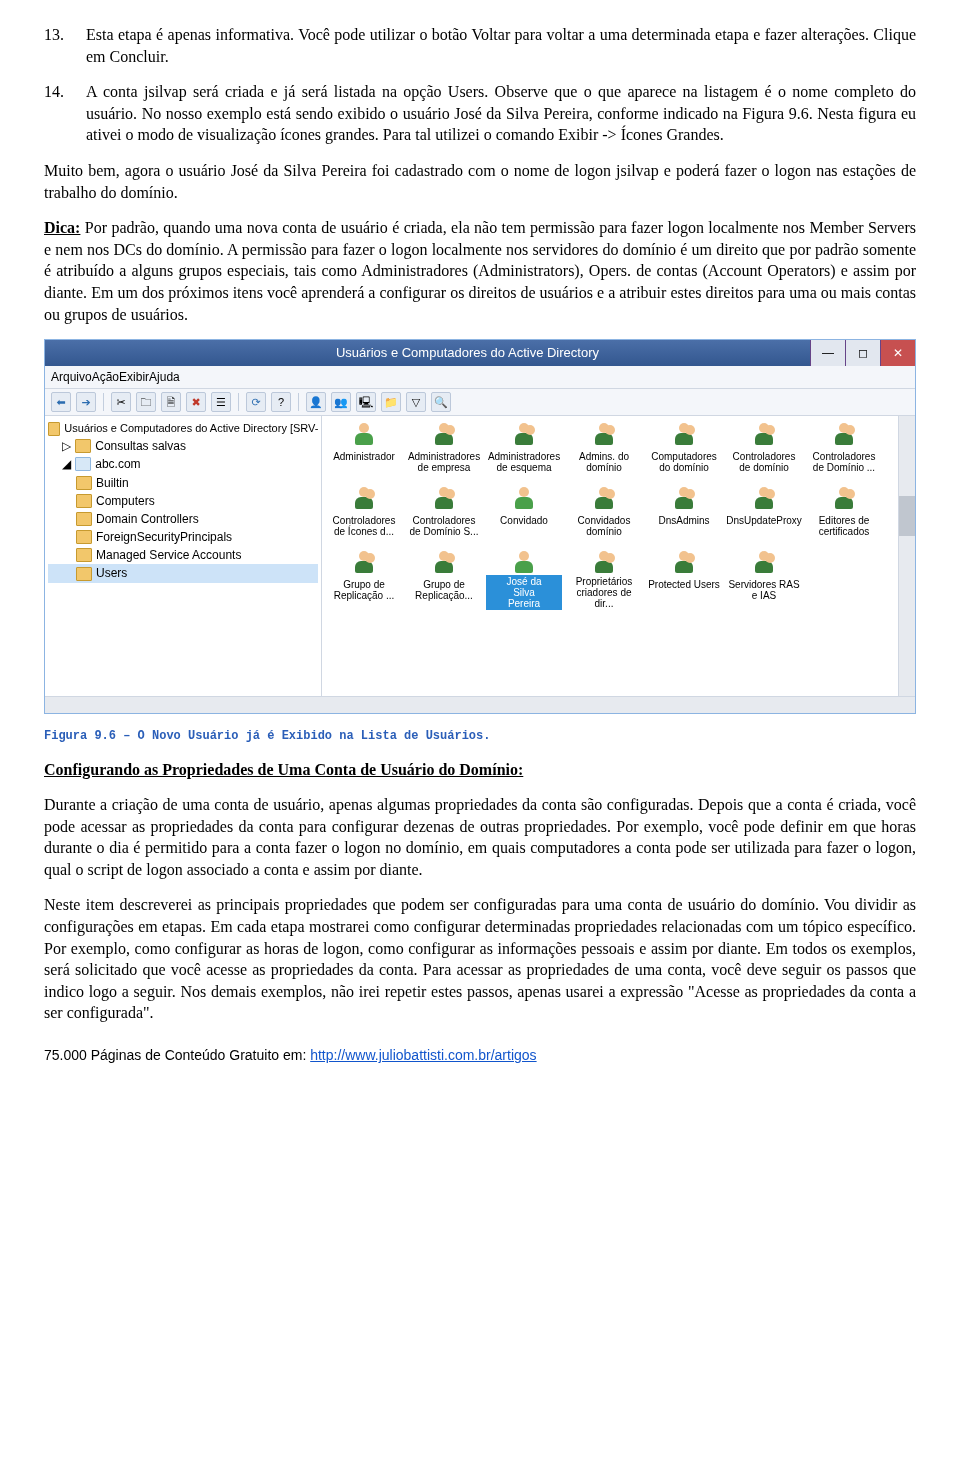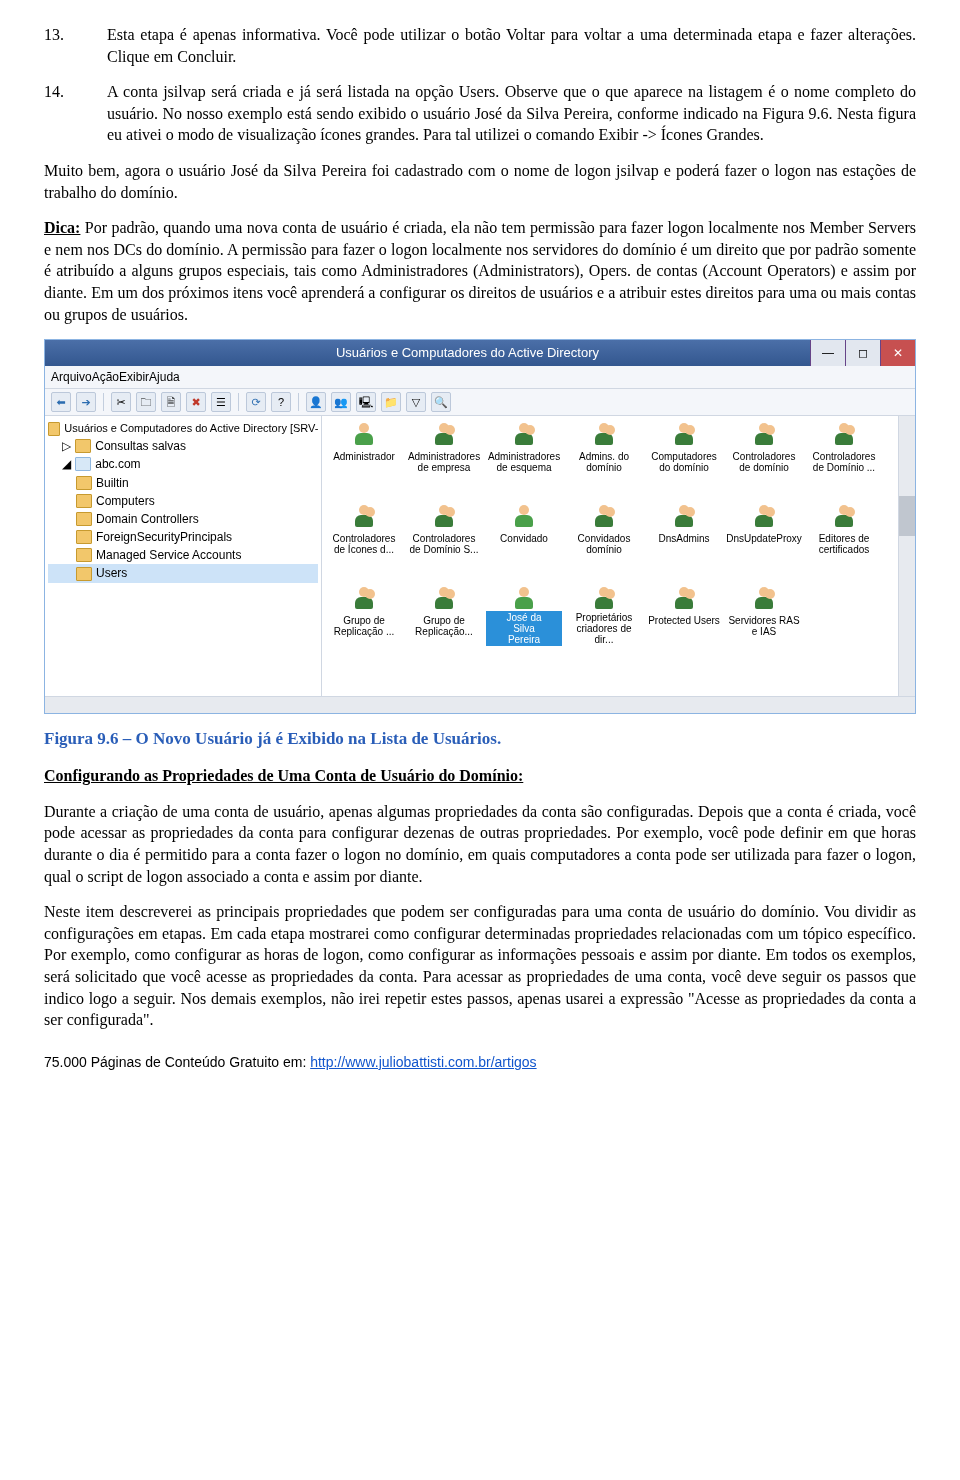--- a/index.html
+++ b/index.html
@@ -1,20 +1,20 @@
 <!DOCTYPE html>
 <html><head>
 <meta charset="utf-8">
 <style>
   body{margin:0;padding:24px 44px 24px 44px;font-family:"Times New Roman",serif;font-size:16px;line-height:1.35;color:#000;background:#fff;width:960px;box-sizing:border-box}
   p{margin:0 0 14px 0;text-align:justify}
-  .num{display:flex;gap:39px;margin-bottom:14px;text-align:justify}
+  .num{display:flex;gap:18px;margin-bottom:14px;text-align:justify}
   .num .n{min-width:24px}
   .u{text-decoration:underline}
-  .caption{color:#2a5eb8;font-family:Liberation Serif, serif;font-size:17px;font-weight:bold;margin:14px 0}
+  .caption{color:#2a5eb8;font-family:Liberation Mono, monospace;font-size:12px;font-weight:bold;margin:14px 0}
   .footer{font-family:Arial,sans-serif;font-size:14px;margin-top:22px}
   .footer a{color:#1155cc;text-decoration:underline}
   
   .win{border:1px solid #8cb4e2;margin:8px 0 4px 0;font-family:"Segoe UI",Arial,sans-serif;font-size:12px;color:#000;background:#7f1d1d}
   .tbar{background:linear-gradient(#4b6fa8,#33578f);height:26px;display:flex;align-items:center;justify-content:space-between;color:#fff}
   .tbar .ttl{flex:1;text-align:center;font-size:13px}
   .wbtns{display:flex;gap:0;height:100%}
   .wbtn{width:34px;border-left:1px solid #648;display:flex;align-items:center;justify-content:center;background:#e2e7ef;color:#000}
   .wbtn.close{background:#c75050;color:#fff}
   .mbar{background:#f4f6fa;border-bottom:1px solid #d0d7e2;padding:3px 6px;display:flex;}
@@ -23,21 +23,21 @@
   .ticon{width:18px;height:18px;display:inline-flex;align-items:center;justify-content:center;background:#e6ecf4;border:1px solid #bcc8da;border-radius:2px;font-size:11px}
   .sep{width:1px;height:18px;background:#c3cede;margin:0 2px}
   .body{display:flex;height:280px}
   .tree{width:270px;border-right:1px solid #d0d7e2;background:#fff;overflow:hidden;padding:4px 3px}
   .tnode{display:flex;align-items:center;gap:4px;padding:1px 0}
   .tnode .fold{width:14px;height:12px;background:#f2c76b;border:1px solid #c79a2f;border-radius:1px}
   .tnode.root{background:#fff}
   .tnode.sel{background:#cde3f8}
   .pad1{padding-left:14px}.pad2{padding-left:28px}
   .content{flex:1;background:#fff;padding:6px 4px;position:relative;overflow:hidden}
-  .grid{display:flex;flex-wrap:wrap;gap:22px 4px}
+  .grid{display:flex;flex-wrap:wrap;gap:4px 4px}
   .itm{width:76px;height:60px;display:flex;flex-direction:column;align-items:center;text-align:center;font-size:10px;line-height:1.1;gap:2px}
   .itm.sel .lbl{background:#2b90d9;color:#fff;padding:1px 10px}
   .itm .lbl{padding:1px 2px}
   .uico{width:26px;height:26px;position:relative}
   .uico .head{width:10px;height:10px;background:#f2c28e;border-radius:50%;position:absolute;left:8px;top:1px}
   .uico .bod{width:18px;height:12px;background:#3a7c3a;border-radius:6px 6px 2px 2px;position:absolute;left:4px;top:11px}
   .uico.grp .bod{background:#3a7c3a}
   .uico.grp::after{content:"";width:10px;height:10px;background:#f2c28e;border-radius:50%;position:absolute;left:14px;top:3px}
   .uico.single .bod{background:#4aa04a}
   .scrl{width:16px;background:#e7eaef;border-left:1px solid #d0d7e2;position:absolute;right:0;top:0;bottom:0}

